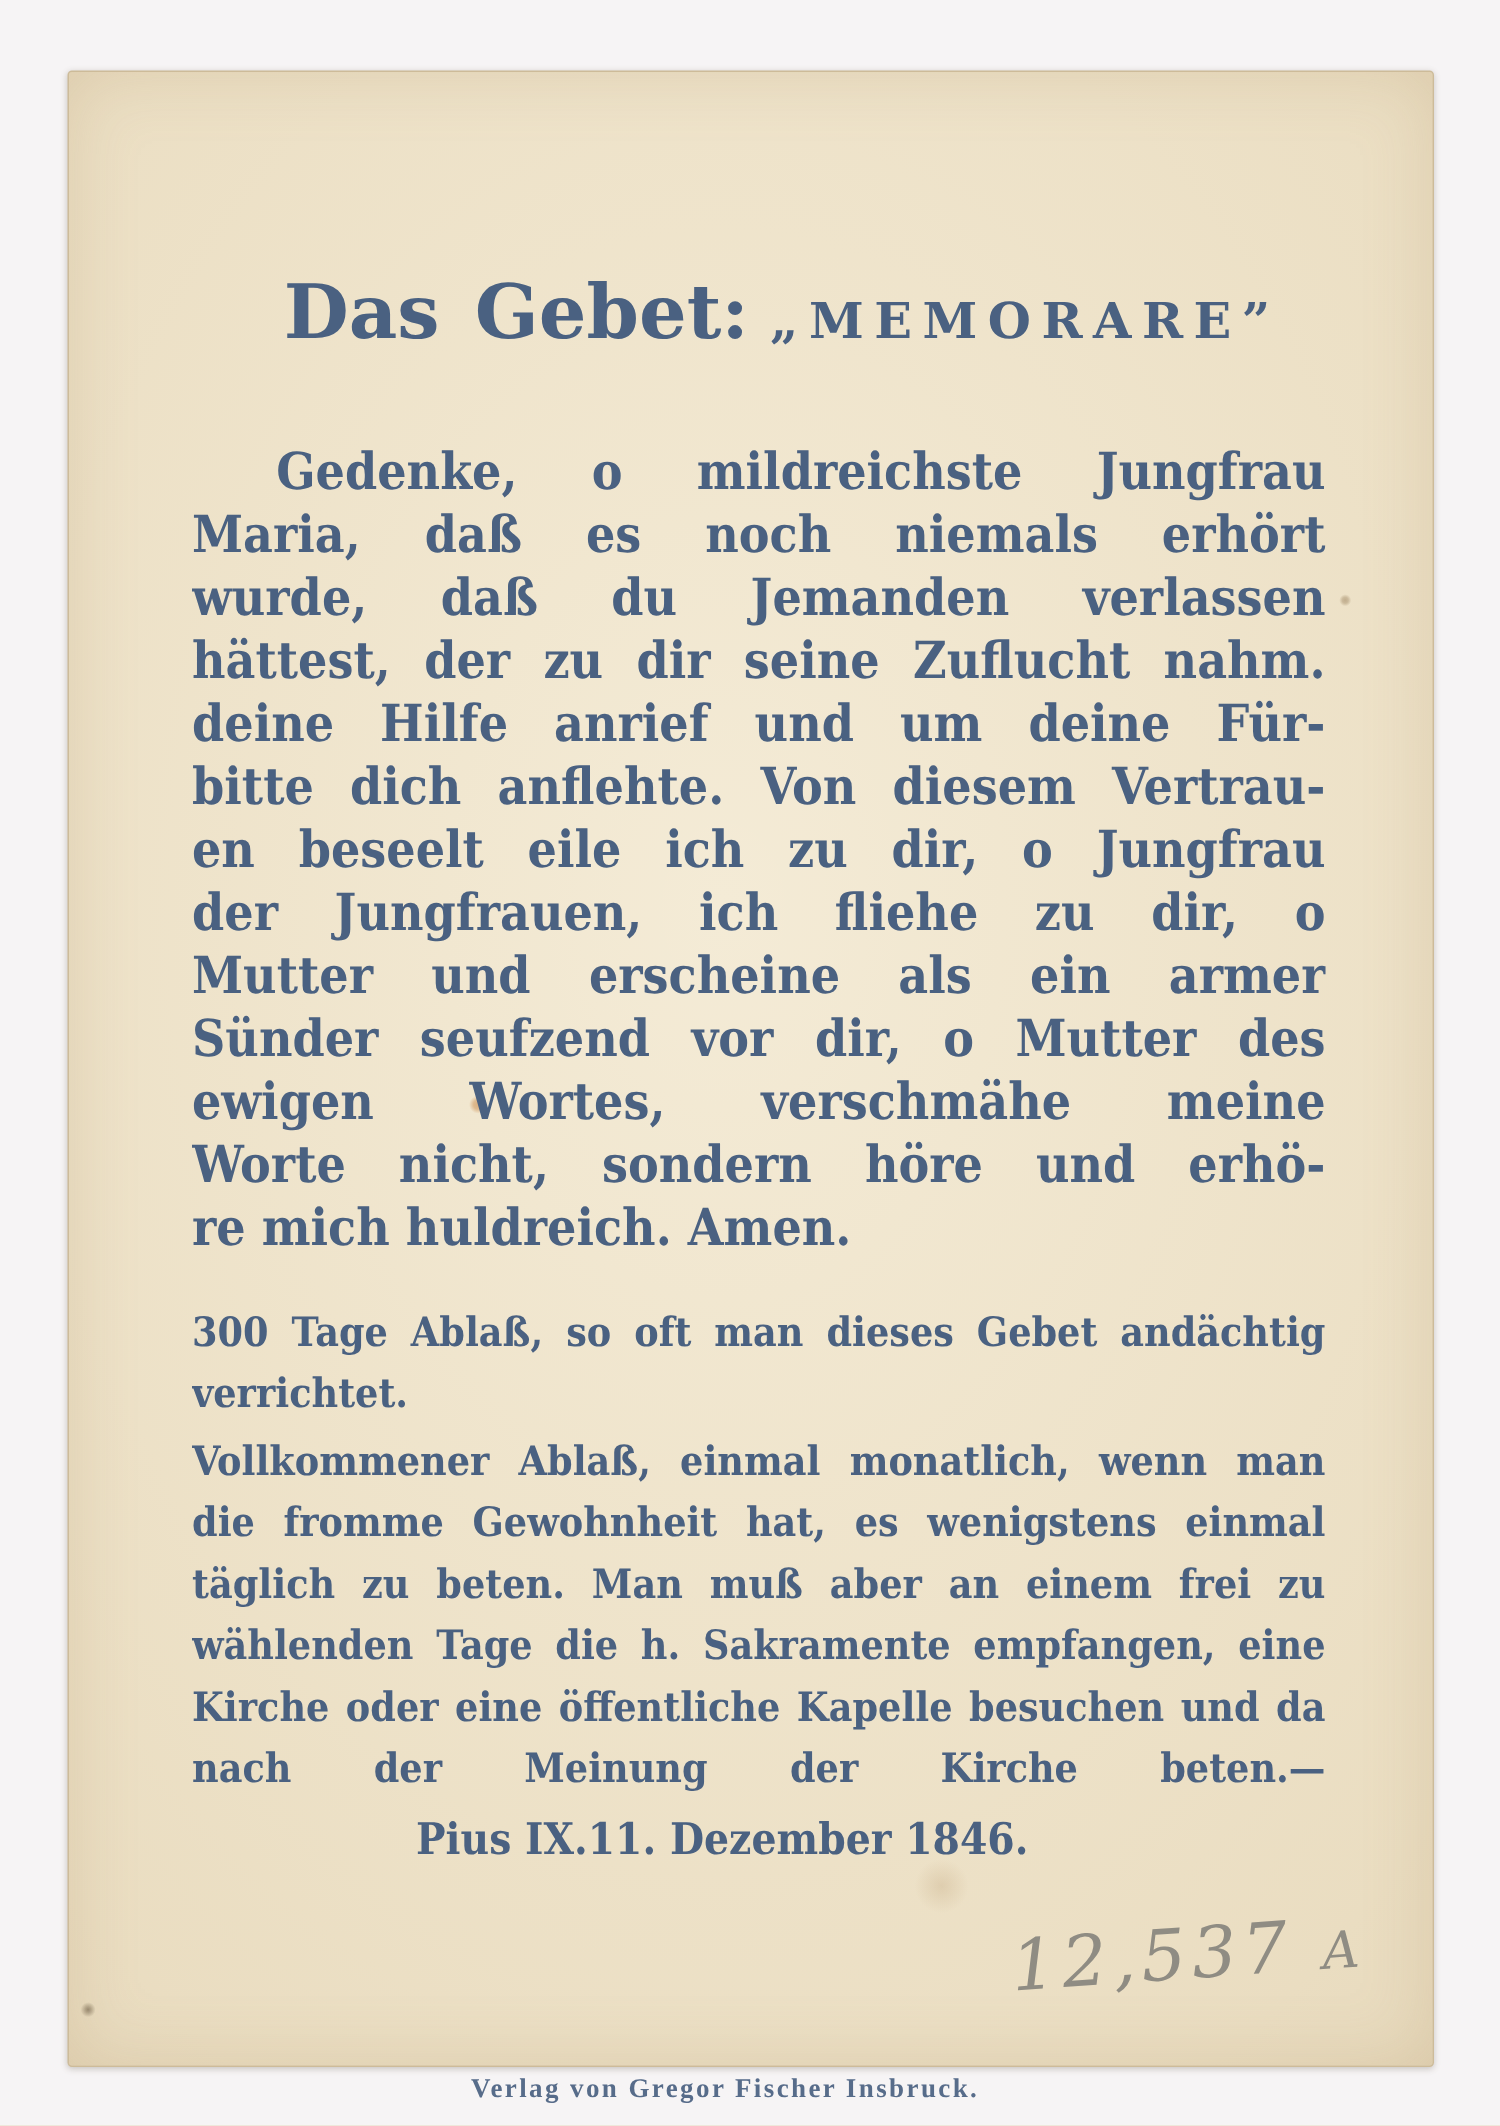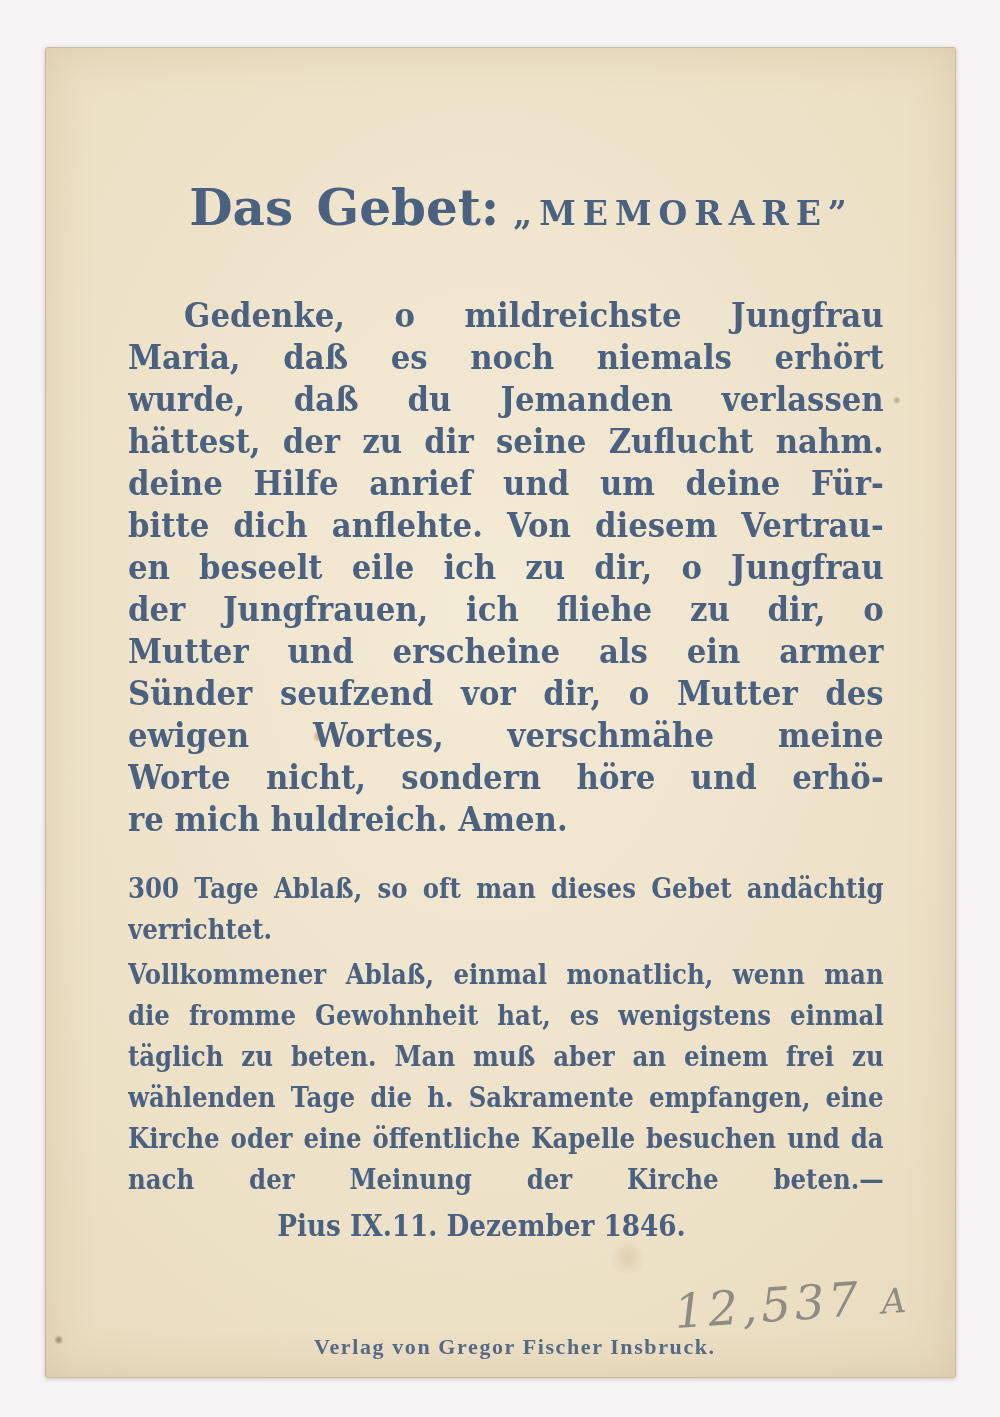--- a/index.html
+++ b/index.html
@@ -62,23 +62,23 @@
     text-align:justify;text-align-last:justify;
     white-space:normal;overflow:hidden;
   }
   .attribution{
     top:1158px;
     font-weight:700;font-size:29px;line-height:40px;
     padding-left:165px;
     text-align:left;
   }
   .imprint{
-    position:absolute;left:268px;top:1286px;
+    position:absolute;left:268px;top:1334px;
     font-family:"Liberation Serif", serif;
-    font-weight:700;font-size:22px;letter-spacing:1.6px;
+    font-weight:700;font-size:18px;letter-spacing:1.6px;
     color:var(--ink);
     opacity:.92;
     white-space:nowrap;
   }
   .pencil{
     position:absolute;left:628px;top:1228px;
     font-family:"DejaVu Serif", serif;
     font-style:italic;font-weight:400;
     font-size:47px;letter-spacing:4px;
     color:var(--pencil);

